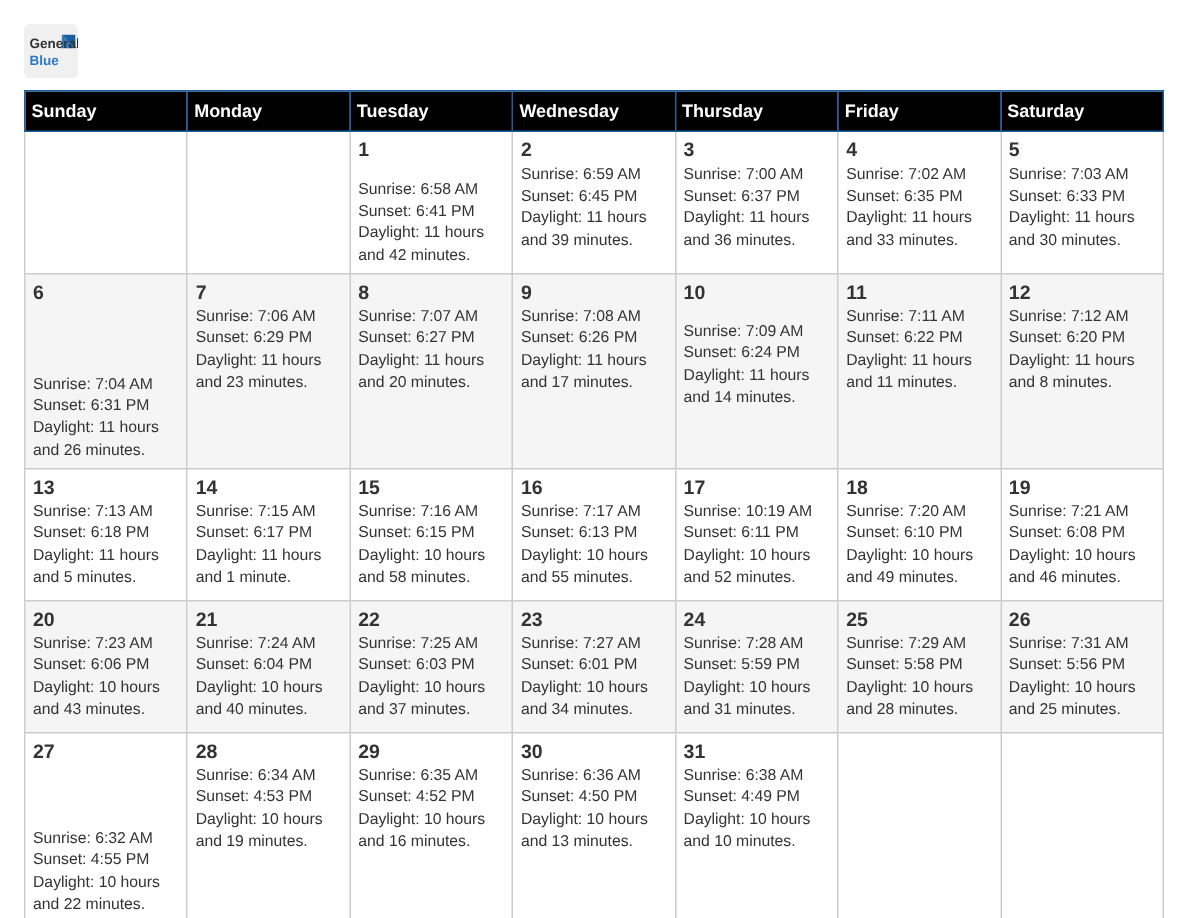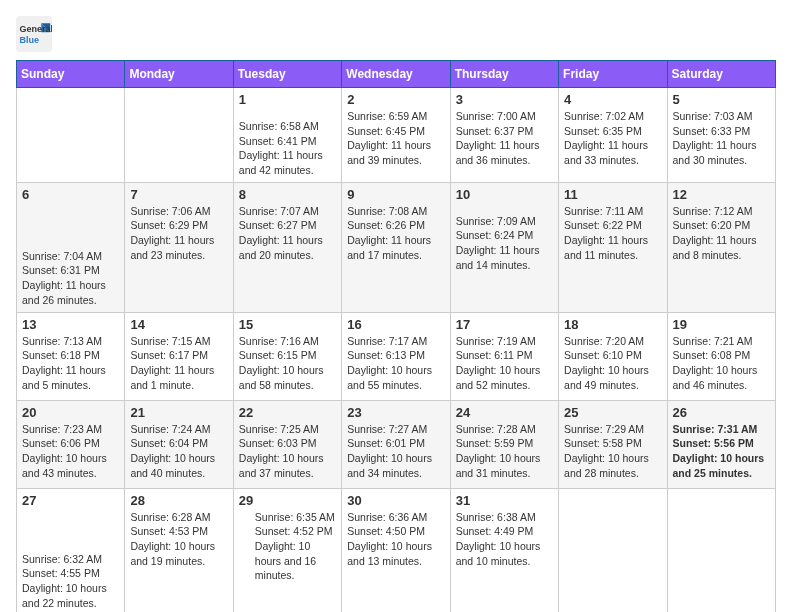--- a/index.html
+++ b/index.html
@@ -36,21 +36,21 @@
     .location {
       font-size: 15px;
       color: #555;
     }
     .calendar {
       width: 100%;
       border-collapse: collapse;
       font-size: 11px;
     }
     .calendar thead tr th {
-      background-color: #8b5cf6;
+      background-color: #000000;
       color: #fff;
       padding: 6px 4px;
       text-align: left;
       font-size: 12px;
       font-weight: bold;
       border: 1px solid #1a5fa0;
     }
     .calendar tbody tr td {
       border: 1px solid #ccc;
       vertical-align: top;
@@ -208,21 +208,21 @@
 Daylight: 10 hours and 58 minutes.</div>
         </td>
         <td>
           <span class="day-number">16</span>
           <div class="cell-info" style="white-space: pre-line;">Sunrise: 7:17 AM
 Sunset: 6:13 PM
 Daylight: 10 hours and 55 minutes.</div>
         </td>
         <td>
           <span class="day-number">17</span>
-          <div class="cell-info" style="white-space: pre-line;">Sunrise: 7:19 AM
+          <div class="cell-info" style="white-space: pre-line;">Sunrise: 10:19 AM
 Sunset: 6:11 PM
 Daylight: 10 hours and 52 minutes.</div>
         </td>
         <td>
           <span class="day-number">18</span>
           <div class="cell-info" style="white-space: pre-line;">Sunrise: 7:20 AM
 Sunset: 6:10 PM
 Daylight: 10 hours and 49 minutes.</div>
         </td>
         <td>
@@ -264,41 +264,41 @@
 Daylight: 10 hours and 31 minutes.</div>
         </td>
         <td>
           <span class="day-number">25</span>
           <div class="cell-info" style="white-space: pre-line;">Sunrise: 7:29 AM
 Sunset: 5:58 PM
 Daylight: 10 hours and 28 minutes.</div>
         </td>
         <td>
           <span class="day-number">26</span>
-          <div class="cell-info" style="white-space: pre-line; font-weight: bold;">Sunrise: 7:31 AM
+          <div class="cell-info" style="white-space: pre-line;">Sunrise: 7:31 AM
 Sunset: 5:56 PM
 Daylight: 10 hours and 25 minutes.</div>
         </td>
       </tr>
       <tr>
         <td>
           <span class="day-number">27</span>
           <div class="cell-info" style="white-space: pre-line; margin-top: 44px;">Sunrise: 6:32 AM
 Sunset: 4:55 PM
 Daylight: 10 hours and 22 minutes.</div>
         </td>
         <td>
           <span class="day-number">28</span>
-          <div class="cell-info" style="white-space: pre-line;">Sunrise: 6:28 AM
+          <div class="cell-info" style="white-space: pre-line;">Sunrise: 6:34 AM
 Sunset: 4:53 PM
 Daylight: 10 hours and 19 minutes.</div>
         </td>
         <td>
           <span class="day-number">29</span>
-          <div class="cell-info" style="white-space: pre-line; margin-left: 16px;">Sunrise: 6:35 AM
+          <div class="cell-info" style="white-space: pre-line;">Sunrise: 6:35 AM
 Sunset: 4:52 PM
 Daylight: 10 hours and 16 minutes.</div>
         </td>
         <td>
           <span class="day-number">30</span>
           <div class="cell-info" style="white-space: pre-line;">Sunrise: 6:36 AM
 Sunset: 4:50 PM
 Daylight: 10 hours and 13 minutes.</div>
         </td>
         <td>

